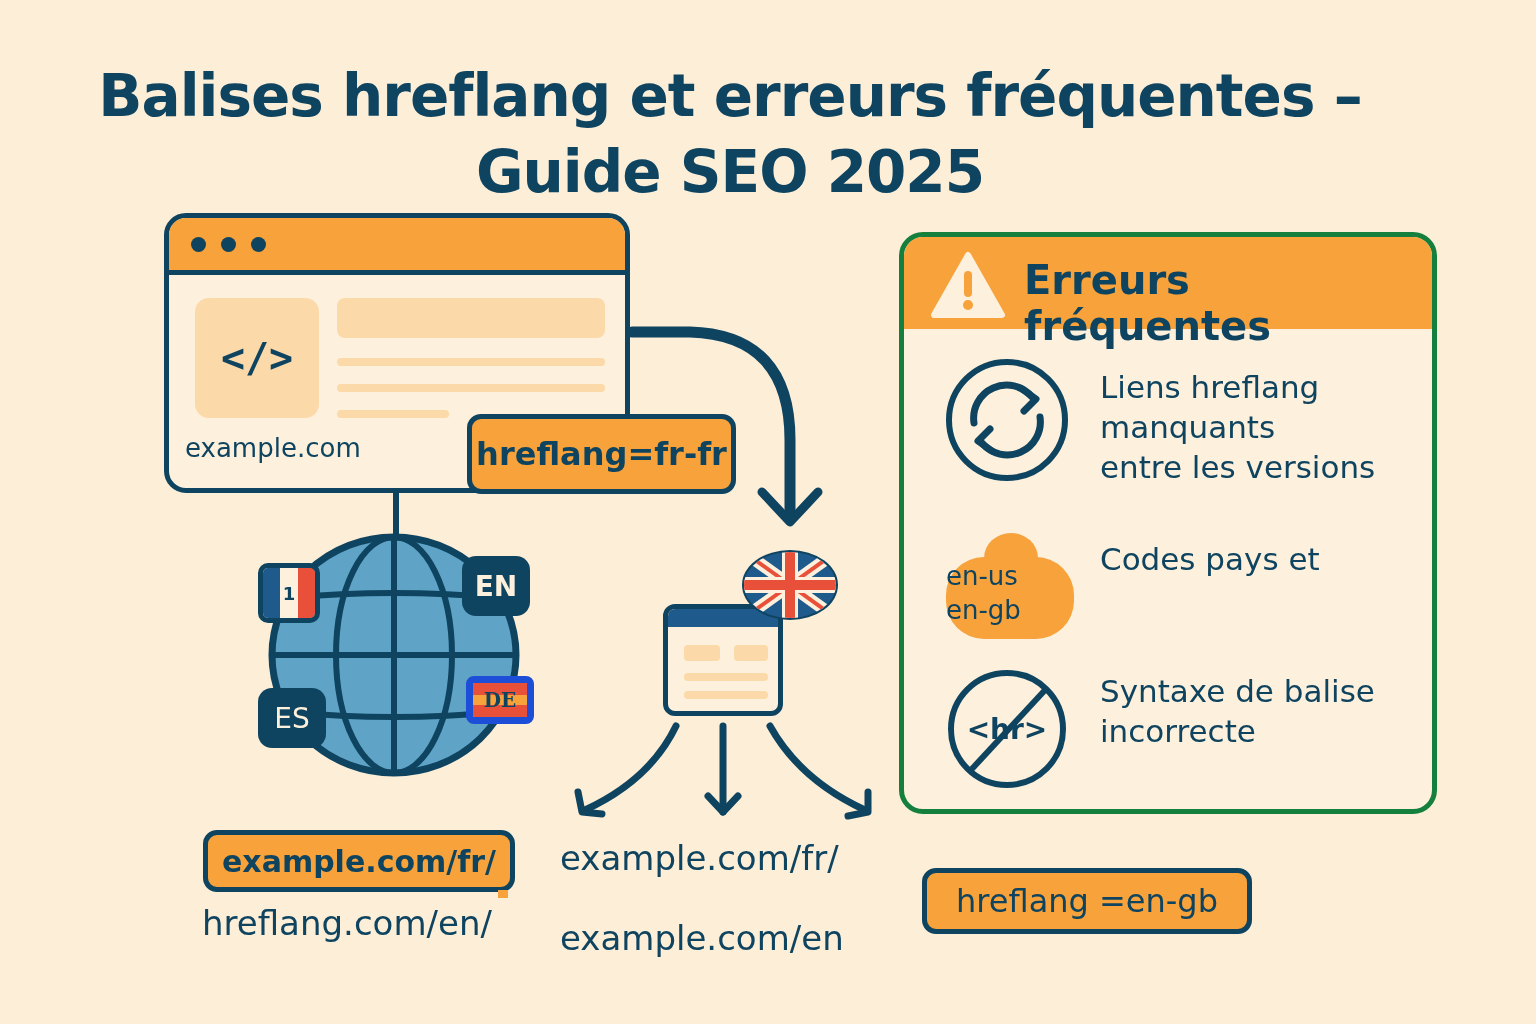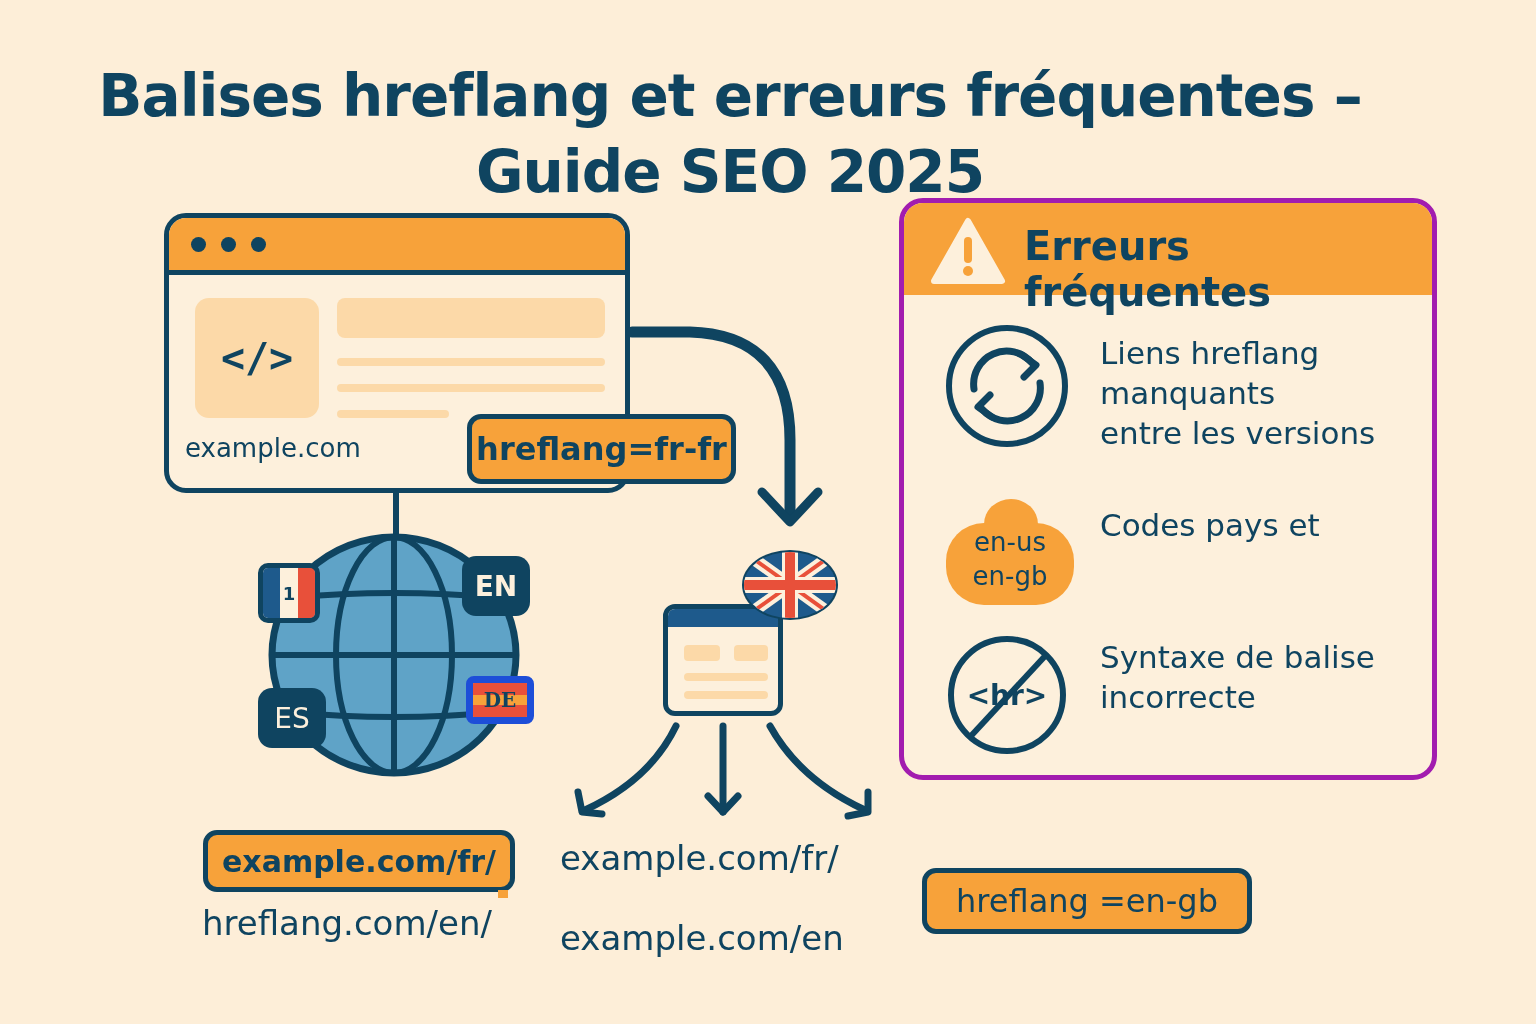--- a/index.html
+++ b/index.html
@@ -40,22 +40,22 @@
     position:absolute; left:16px; top:215px; font-size:26px; color:#0f4460;
   }
   .tag {
     position:absolute; background:#f7a23a; border:5px solid #0f4460;
     border-radius:14px; box-sizing:border-box; font-weight:bold;
     color:#0f4460; display:flex; align-items:center; justify-content:center;
   }
 
   
   .panel {
-    position:absolute; left:899px; top:198px; width:538px; height:582px;
-    border:5px solid #a21caf; border-radius:24px; background:#fdf0dc;
+    position:absolute; left:899px; top:232px; width:538px; height:582px;
+    border:5px solid #15803d; border-radius:24px; background:#fdf0dc;
     box-sizing:border-box; overflow:hidden;
   }
   .panel .head {
     position:absolute; left:0; top:0; right:0; height:92px; background:#f7a23a;
   }
   .panel .head-title {
     position:absolute; left:120px; top:20px; font-size:40px; font-weight:bold; color:#0f4460;
   }
   .err-item { position:absolute; left:40px; width:480px; }
   .err-text {
@@ -77,21 +77,21 @@
     <div class="dot" style="left:52px"></div>
     <div class="dot" style="left:82px"></div>
   </div>
   <div class="codebox">&lt;/&gt;</div>
   <div class="ph" style="left:168px;top:80px;width:268px;height:40px;"></div>
   <div class="ph" style="left:168px;top:140px;width:268px;height:8px;"></div>
   <div class="ph" style="left:168px;top:166px;width:268px;height:8px;"></div>
   <div class="ph" style="left:168px;top:192px;width:112px;height:8px;"></div>
   <div class="domain">example.com</div>
 </div>
-<div class="tag" style="left:467px;top:414px;width:269px;height:70px;font-size:32px;">hreflang=fr-fr</div>
+<div class="tag" style="left:467px;top:414px;width:269px;height:80px;font-size:32px;">hreflang=fr-fr</div>
 
 <svg class="abs" style="left:0;top:0" width="1536" height="1024">
   <g fill="none" stroke="#0f4460" stroke-linecap="round" stroke-linejoin="round">
 
     <path d="M632 332 L690 332 Q790 335 790 440 L790 518" stroke-width="11"></path>
     <path d="M762 492 L790 522 L818 492" stroke-width="9"></path>
 
     <line x1="396" y1="493" x2="396" y2="540" stroke-width="6"></line>
 
     <path d="M676 726 Q650 780 585 810" stroke-width="7"></path>
@@ -181,21 +181,21 @@
       <div>Liens hreflang</div>
       <div>manquants</div>
       <div>entre les versions</div>
     </div>
   </div>
 
   <div class="err-item" style="top:290px;height:120px;">
     <div class="abs" style="left:2px;top:6px;width:128px;height:106px;">
       <div class="abs" style="left:38px;top:0;width:54px;height:50px;border-radius:50%;background:#f7a23a;"></div>
       <div class="abs" style="left:0;top:24px;width:128px;height:82px;border-radius:38px;background:#f7a23a;"></div>
-      <div class="abs" style="left:0;top:26px;width:128px;text-align:center;font-size:26px;line-height:34px;color:#0f4460;">
+      <div class="abs" style="left:0;top:26px;width:128px;font-size:26px;line-height:34px;color:#0f4460;">
         <div>en-us</div>
         <div>en-gb</div>
       </div>
     </div>
     <div class="err-text" style="top:12px;">
       <div>Codes pays et</div>
     </div>
   </div>
 
   <div class="err-item" style="top:430px;height:120px;">

